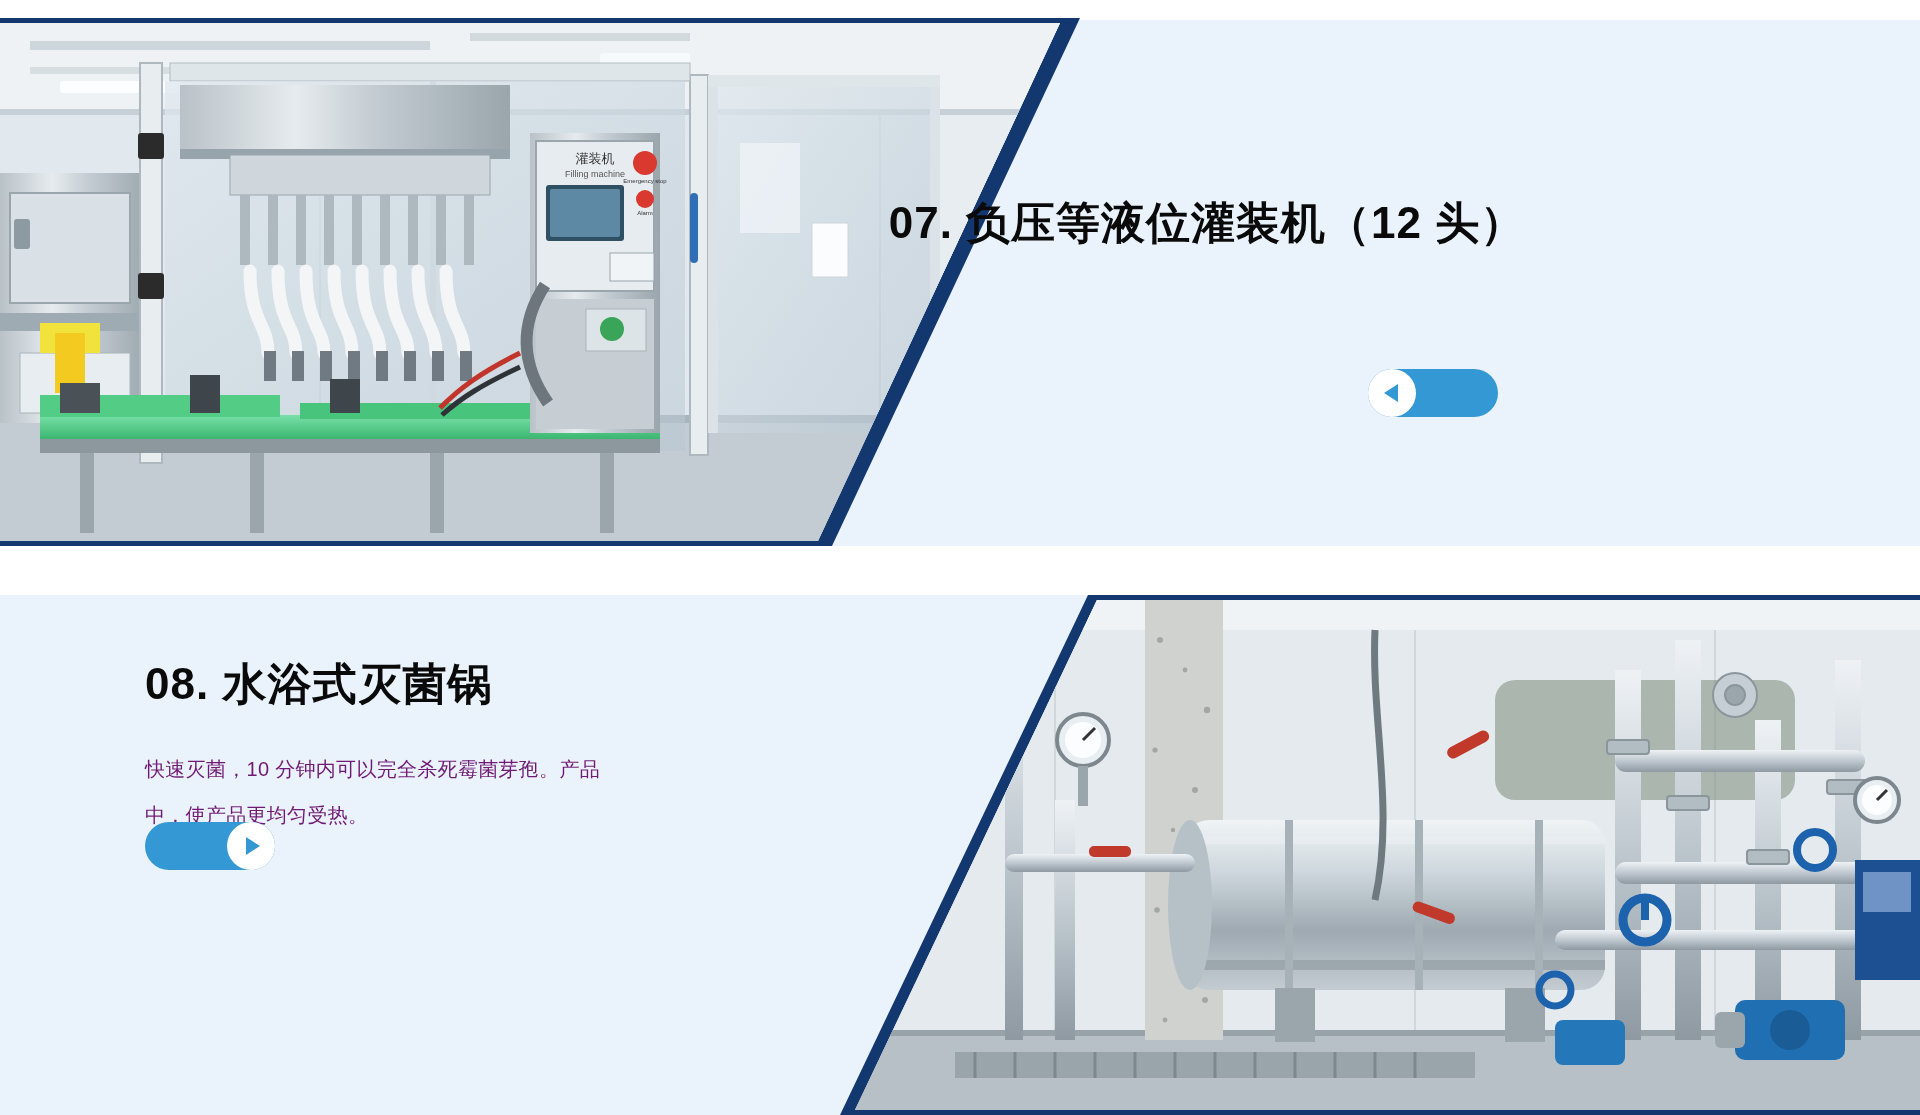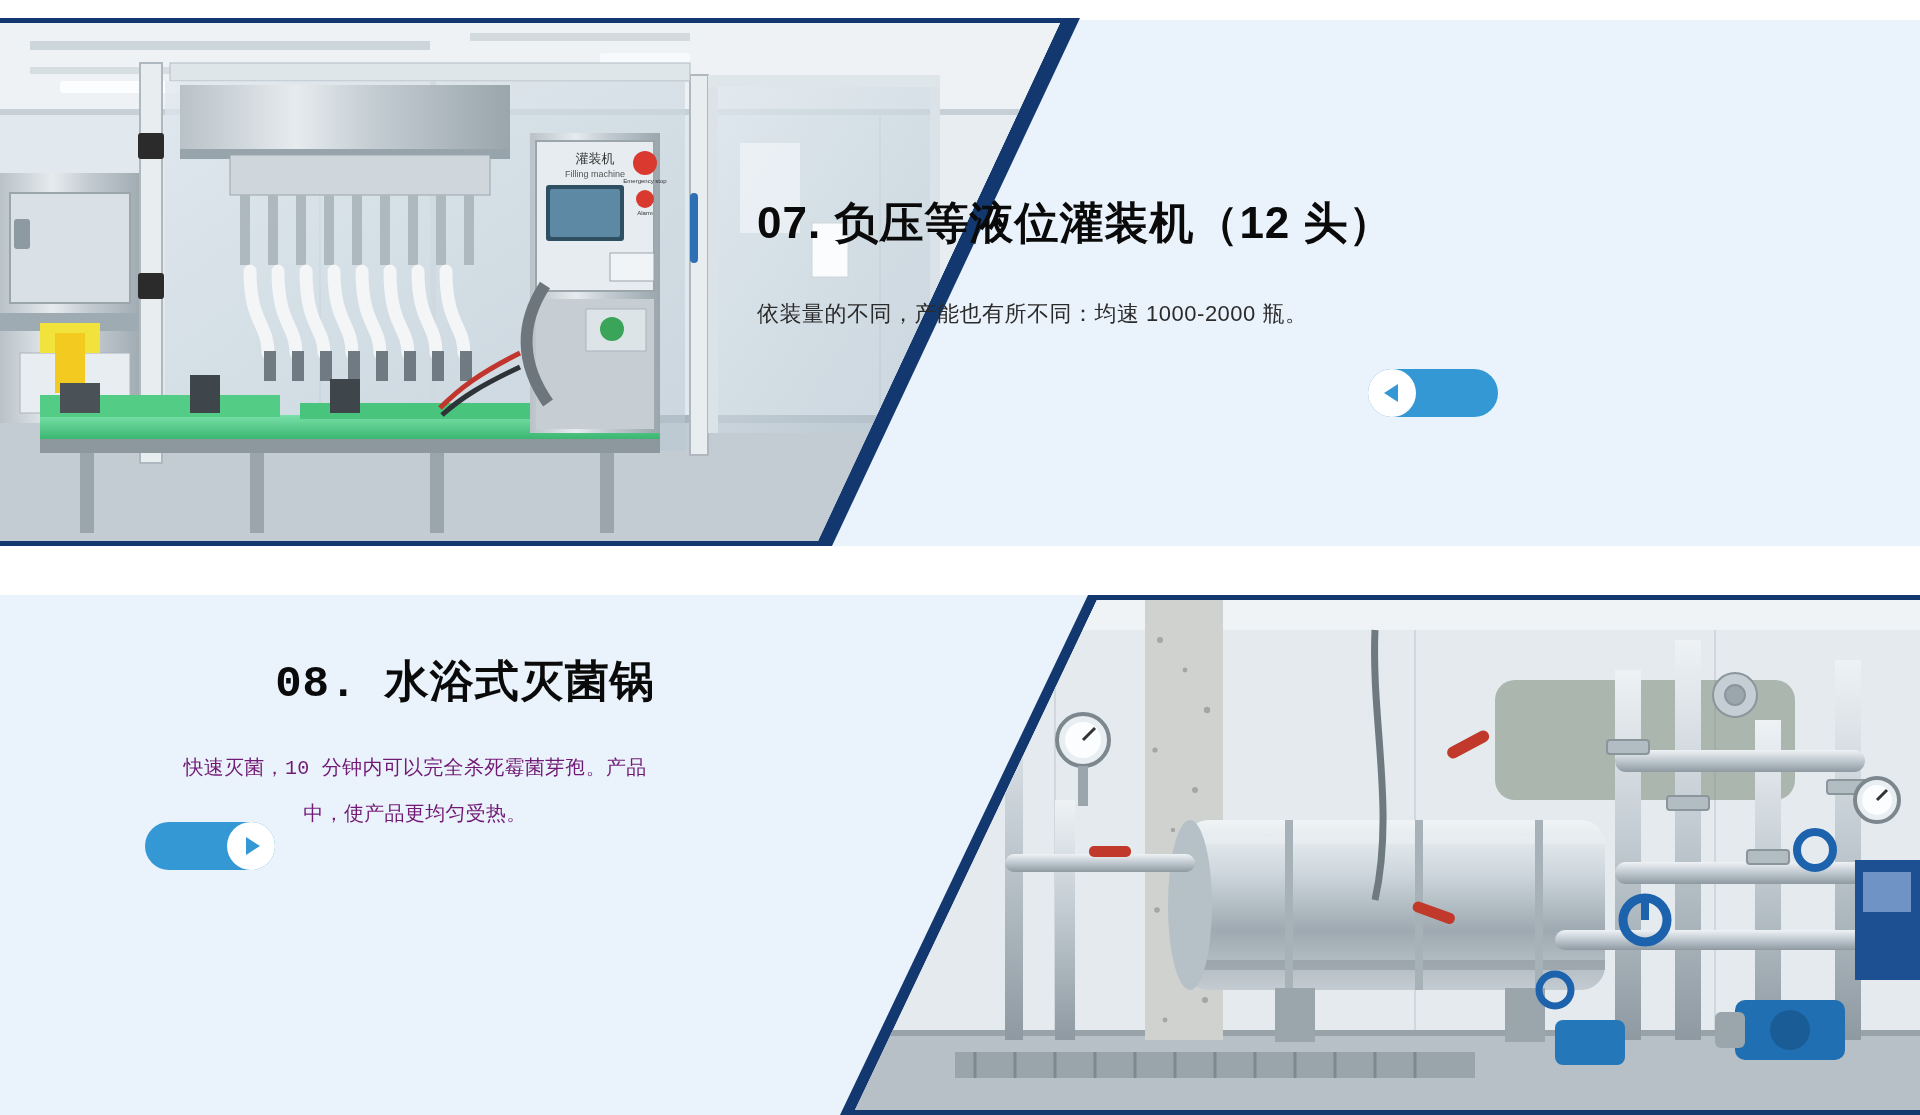--- a/index.html
+++ b/index.html
@@ -40,29 +40,29 @@
     clip-path:polygon(248px 0, 1080px 0, 1080px 520px, 0 520px);
   }
   .p2-photo{
     position:absolute;left:855px;top:44px;width:1065px;height:510px;
     -webkit-clip-path:polygon(242px 0, 1065px 0, 1065px 510px, 0 510px);
     clip-path:polygon(242px 0, 1065px 0, 1065px 510px, 0 510px);
     overflow:hidden;background:#b9c3c9;
   }
 
   
-  .t1-block{position:absolute;right:60px;top:195px;width:900px;text-align:left;}
+  .t1-block{position:absolute;right:60px;top:195px;width:900px;text-align:center;}
   .title{
     font-weight:bold;color:#0a0a0a;letter-spacing:1px;
     font-size:44px;line-height:56px;white-space:nowrap;
   }
   .desc{
     color:#2b2b2b;font-size:22px;line-height:34px;margin-top:46px;letter-spacing:.5px;
   }
-  .t2-block{position:absolute;left:145px;top:100px;width:640px;text-align:center;font-family:Liberation Mono, monospace;}
+  .t2-block{position:absolute;left:145px;top:100px;width:640px;text-align:left;}
   .title2{
     font-weight:bold;color:#0a0a0a;letter-spacing:1px;
     font-size:44px;line-height:56px;white-space:nowrap;
   }
   .desc2{
     color:#701a75;font-size:20px;line-height:46px;margin-top:34px;letter-spacing:.3px;
     width:540px;
   }
 
   
@@ -244,21 +244,20 @@
 
         <rect x="812" y="200" width="36" height="54" fill="#fafcfd" stroke="#cdd6db"></rect>
 
         <rect x="940" y="92" width="125" height="300" fill="#e7edf1"></rect>
         <rect x="940" y="300" width="125" height="92" fill="#dbe3e8"></rect>
       </svg>
     </div>
 
     <div class="t1-block">
       <div class="title">07. 负压等液位灌装机（12 头）</div>
-      <div class="desc">依装量的不同，产能也有所不同：均速 1000-2000 瓶。</div>
     </div>
 
     <div class="pill right-pill">
       <div class="knob">
         <span class="tri tri-left"></span>
       </div>
     </div>
 
     <div class="p1-white-bot"></div>
   </div>

